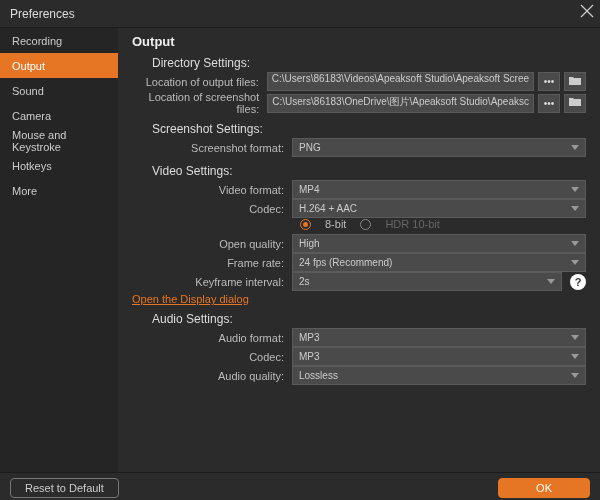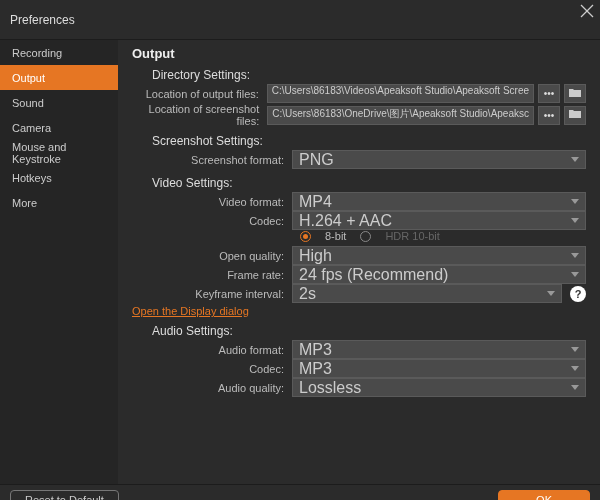--- a/index.html
+++ b/index.html
@@ -1,32 +1,32 @@
 <!DOCTYPE html>
 <html><head>
 <meta charset="utf-8">
 <style>
   * { box-sizing: border-box; margin: 0; padding: 0; font-family: Arial, sans-serif; }
   body { width: 600px; height: 500px; background: #2b2b2b; color: #ccc; font-size: 11px; overflow: hidden; }
-  .titlebar { height: 40px; display: flex; align-items: center; padding: 0 10px; font-size: 12px; color: #ddd; border-bottom: 1px solid #1c1c1c; background: #2b2b2b; position: relative; }
+  .titlebar { height: 28px; display: flex; align-items: center; padding: 0 10px; font-size: 12px; color: #ddd; border-bottom: 1px solid #1c1c1c; background: #2b2b2b; position: relative; }
   .titlebar .close { position: absolute; right: 6px; top: 2px; font-size: 18px; color: #ccc; cursor: pointer; }
   .body { display: flex; height: 444px; }
   .sidebar { width: 118px; background: #252525; }
   .sidebar-item { height: 25px; display: flex; align-items: center; padding-left: 12px; font-size: 11px; color: #ccc; cursor: pointer; }
   .sidebar-item.active { background: #e67623; color: #fff; }
   .main { flex: 1; padding: 6px 14px 6px 14px; overflow-y: auto; }
   .heading { font-size: 13px; font-weight: bold; color: #eee; margin-bottom: 6px; }
   .section { margin: 7px 0 2px 0; font-size: 12px; color: #ddd; padding-left: 20px; }
   .row { display: flex; align-items: center; margin-bottom: 0; }
   .label { width: 160px; text-align: right; padding-right: 8px; color: #bbb; font-size: 11px; }
   .label-radio { width: 168px; }
   .ctrl { flex: 1; display: flex; align-items: center; gap: 4px; }
   .textfield { flex: 1; height: 19px; background: #4a4a4a; border: 1px solid #5a5a5a; color: #ccc; font-size: 10px; padding: 0 4px; overflow: hidden; white-space: nowrap; }
   .iconbtn { width: 22px; height: 19px; background: #4a4a4a; border: 1px solid #5a5a5a; display: flex; align-items: center; justify-content: center; color: #ddd; cursor: pointer; font-size: 10px; }
-  .select { flex: 1; height: 19px; background: #4a4a4a; border: 1px solid #5a5a5a; color: #ccc; font-size: 16px; padding: 0 18px 0 6px; position: relative; display: flex; align-items: center; cursor: pointer; }
+  .select { flex: 1; height: 19px; background: #4a4a4a; border: 1px solid #5a5a5a; color: #ccc; font-size: 10px; padding: 0 18px 0 6px; position: relative; display: flex; align-items: center; cursor: pointer; }
   .select::after { content: ''; position: absolute; right: 6px; top: 6px; width: 0; height: 0; border-left: 4px solid transparent; border-right: 4px solid transparent; border-top: 5px solid #999; }
   .radio-row { display: flex; align-items: center; gap: 14px; margin-bottom: 4px; }
   .radio { width: 11px; height: 11px; border-radius: 50%; border: 1.5px solid #888; display: inline-block; position: relative; }
   .radio.selected { border-color: #e67623; }
   .radio.selected::after { content: ''; position: absolute; left: 2px; top: 2px; width: 5px; height: 5px; background: #e67623; border-radius: 50%; }
   .radio-label { font-size: 11px; color: #bbb; }
   .radio-label.dim { color: #666; }
   .helpbtn { width: 16px; height: 16px; border-radius: 50%; background: #fff; color: #333; font-weight: bold; font-size: 11px; display: flex; align-items: center; justify-content: center; margin-left: 4px; cursor: pointer; }
   .link { color: #e67623; text-decoration: underline; font-size: 11px; text-align: left; display: block; margin-top: 2px; cursor: pointer; }
   .footer { height: 30px; border-top: 1px solid #1c1c1c; display: flex; align-items: center; padding: 0 10px; }

